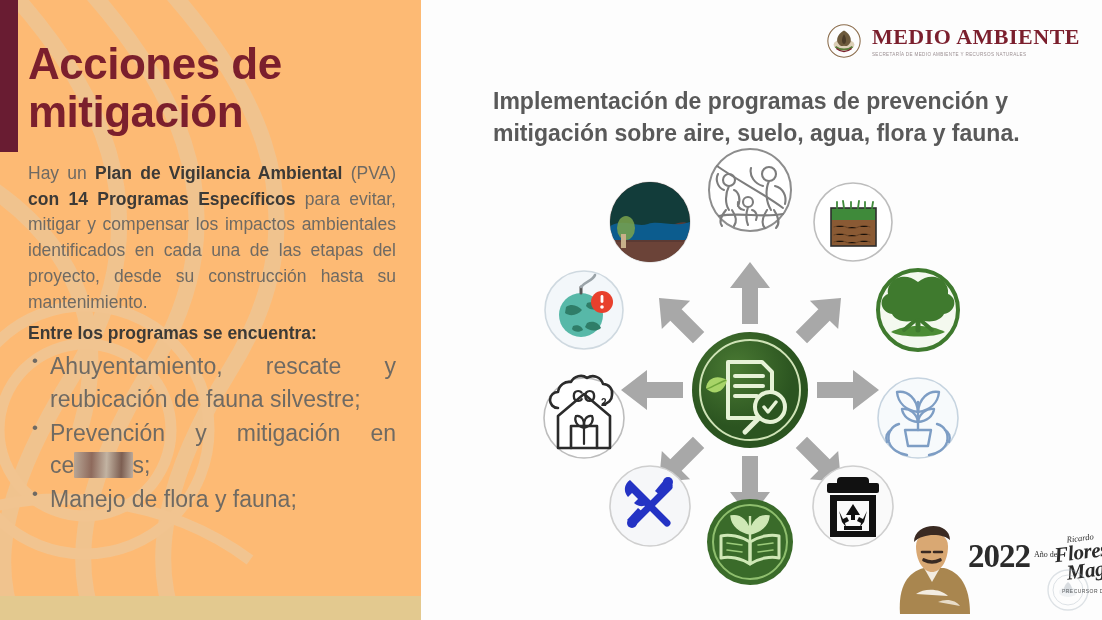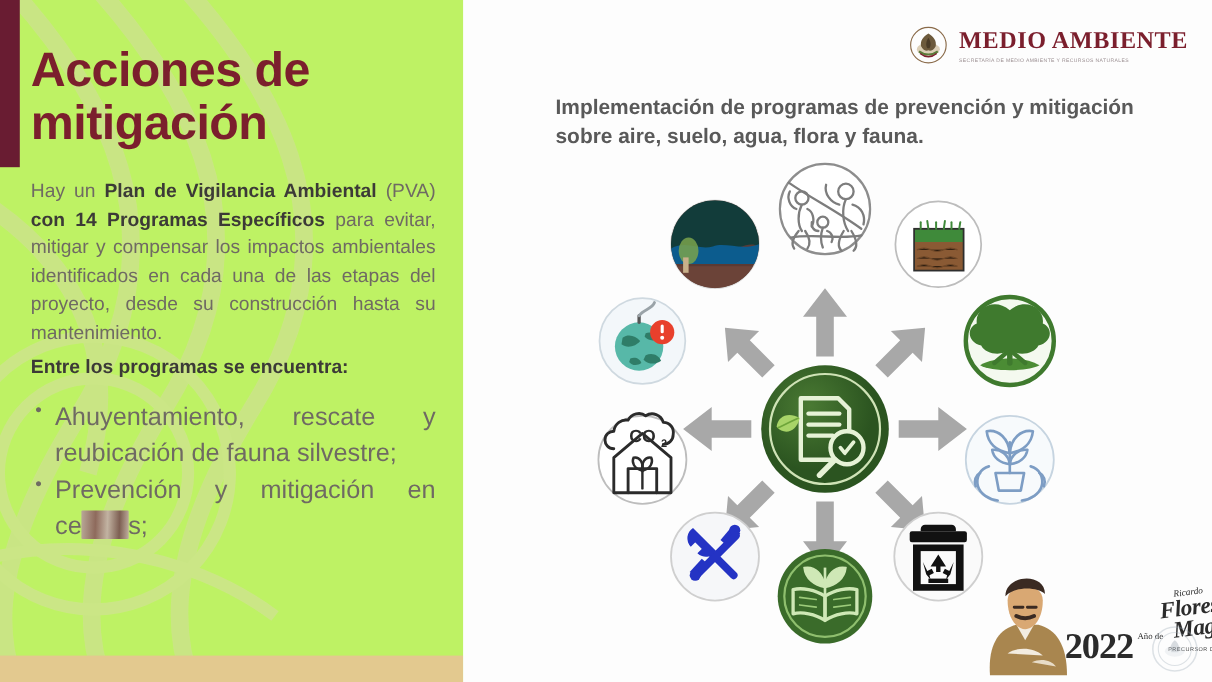--- a/index.html
+++ b/index.html
@@ -7,21 +7,21 @@
   body {
     font-family:"Liberation Sans", sans-serif;
     background:#ffffff;
     overflow:hidden;
     position:relative;
   }
 
   
   #left-panel {
     position:absolute; left:0; top:0; width:441px; height:620px;
-    background:#bef264;
+    background:#fdba74;
     overflow:hidden;
   }
   
   #left-watermark {
     position:absolute; left:-80px; top:-40px; width:520px; height:700px;
     opacity:.38; pointer-events:none;
   }
   #left-accent-bar {
     position:absolute; left:0; top:0; width:18px; height:152px;
     background:#691c32;
@@ -50,21 +50,21 @@
     text-align:justify;
     position:relative;
     z-index:2;
     margin-bottom:8px;
   }
   #body-paragraph b { color:#3c3a37; font-weight:700; }
   #list-heading {
     color:#3c3a37;
     font-size:17.5px;
     font-weight:700;
-    margin-bottom:18px;
+    margin-bottom:6px;
     position:relative; z-index:2;
   }
   #bullet-list { list-style:none; position:relative; z-index:2; }
   #bullet-list li {
     color:#6f6a63;
     font-size:23px;
     line-height:1.42;
     text-align:justify;
     padding-left:22px;
     position:relative;
@@ -74,20 +74,21 @@
     content:"\2022";
     position:absolute;
     left:4px; top:-1px;
     color:#6f6a63;
     font-size:17px;
   }
   .redacted {
     background:linear-gradient(92deg,#b9a898 0%,#8e6a5c 30%,#c2b3a2 55%,#7d5f52 80%,#bfae9e 100%);
     color:transparent;
     border-radius:1px;
+    padding-left:16px;
   }
 
   
   #right-panel {
     position:absolute; left:421px; top:0; width:681px; height:620px;
     background:#fdfdfd;
   }
 
   
   #brand-logo {
@@ -101,34 +102,34 @@
     font-size:22px; font-weight:700;
     color:#7b1f2d; letter-spacing:.5px; line-height:1;
   }
   #brand-subtitle {
     font-size:4.6px; color:#9b8f92; letter-spacing:.35px;
     margin-top:4px; white-space:nowrap;
   }
 
   #right-heading {
     position:absolute; left:72px; top:86px; width:560px;
-    color:#595959; font-size:19px; font-weight:700; line-height:1.38;margin-left:12px;
+    color:#595959; font-size:23px; font-weight:700; line-height:1.38;
   }
 
   
   #diagram { position:absolute; left:0; top:130px; width:681px; height:470px; }
 
   
   #commemorative-logo {
     position:absolute; right:4px; bottom:6px; width:212px; height:106px;
   }
   #portrait-figure { position:absolute; left:0; bottom:0; width:92px; height:104px; }
   #year-block {
-    position:absolute; left:82px; bottom:12px;
-    display:flex; align-items:flex-start; gap:4px;
+    position:absolute; left:82px; bottom:44px;
+    display:flex; align-items:center; gap:4px;
   }
   #year-number {
     font-family:"Liberation Serif", serif;
     font-size:33px; font-weight:700; color:#2b2b2b; line-height:.85;
     letter-spacing:-1px;
   }
   #year-anode {
     font-family:"Liberation Serif", serif;
     font-size:8px; color:#2b2b2b; 
     margin-bottom:2px;
@@ -182,20 +183,21 @@
 
     <h1 id="slide-title">Acciones de mitigación</h1>
 
     <p id="body-paragraph"><span>Hay un </span><b>Plan de Vigilancia Ambiental</b><span> (PVA) </span><b>con 14 Programas Específicos</b><span> para evitar, mitigar y compensar los impactos ambientales identificados en cada una de las etapas del proyecto, desde su construcción hasta su mantenimiento.</span></p>
 
     <div id="list-heading">Entre los programas se encuentra:</div>
 
     <ul id="bullet-list">
         <li>Ahuyentamiento, rescate y reubicación de fauna silvestre;</li>
         <li><span>Prevención y mitigación en ce</span><span class="redacted">niza</span><span>s;</span></li>
+        <li>Manejo de flora y fauna;</li>
       </ul>
 
   </div>
 
   <div id="left-bottom-strip"></div>
 </div>
 
 <div id="right-panel">
 
   <div id="brand-logo">

